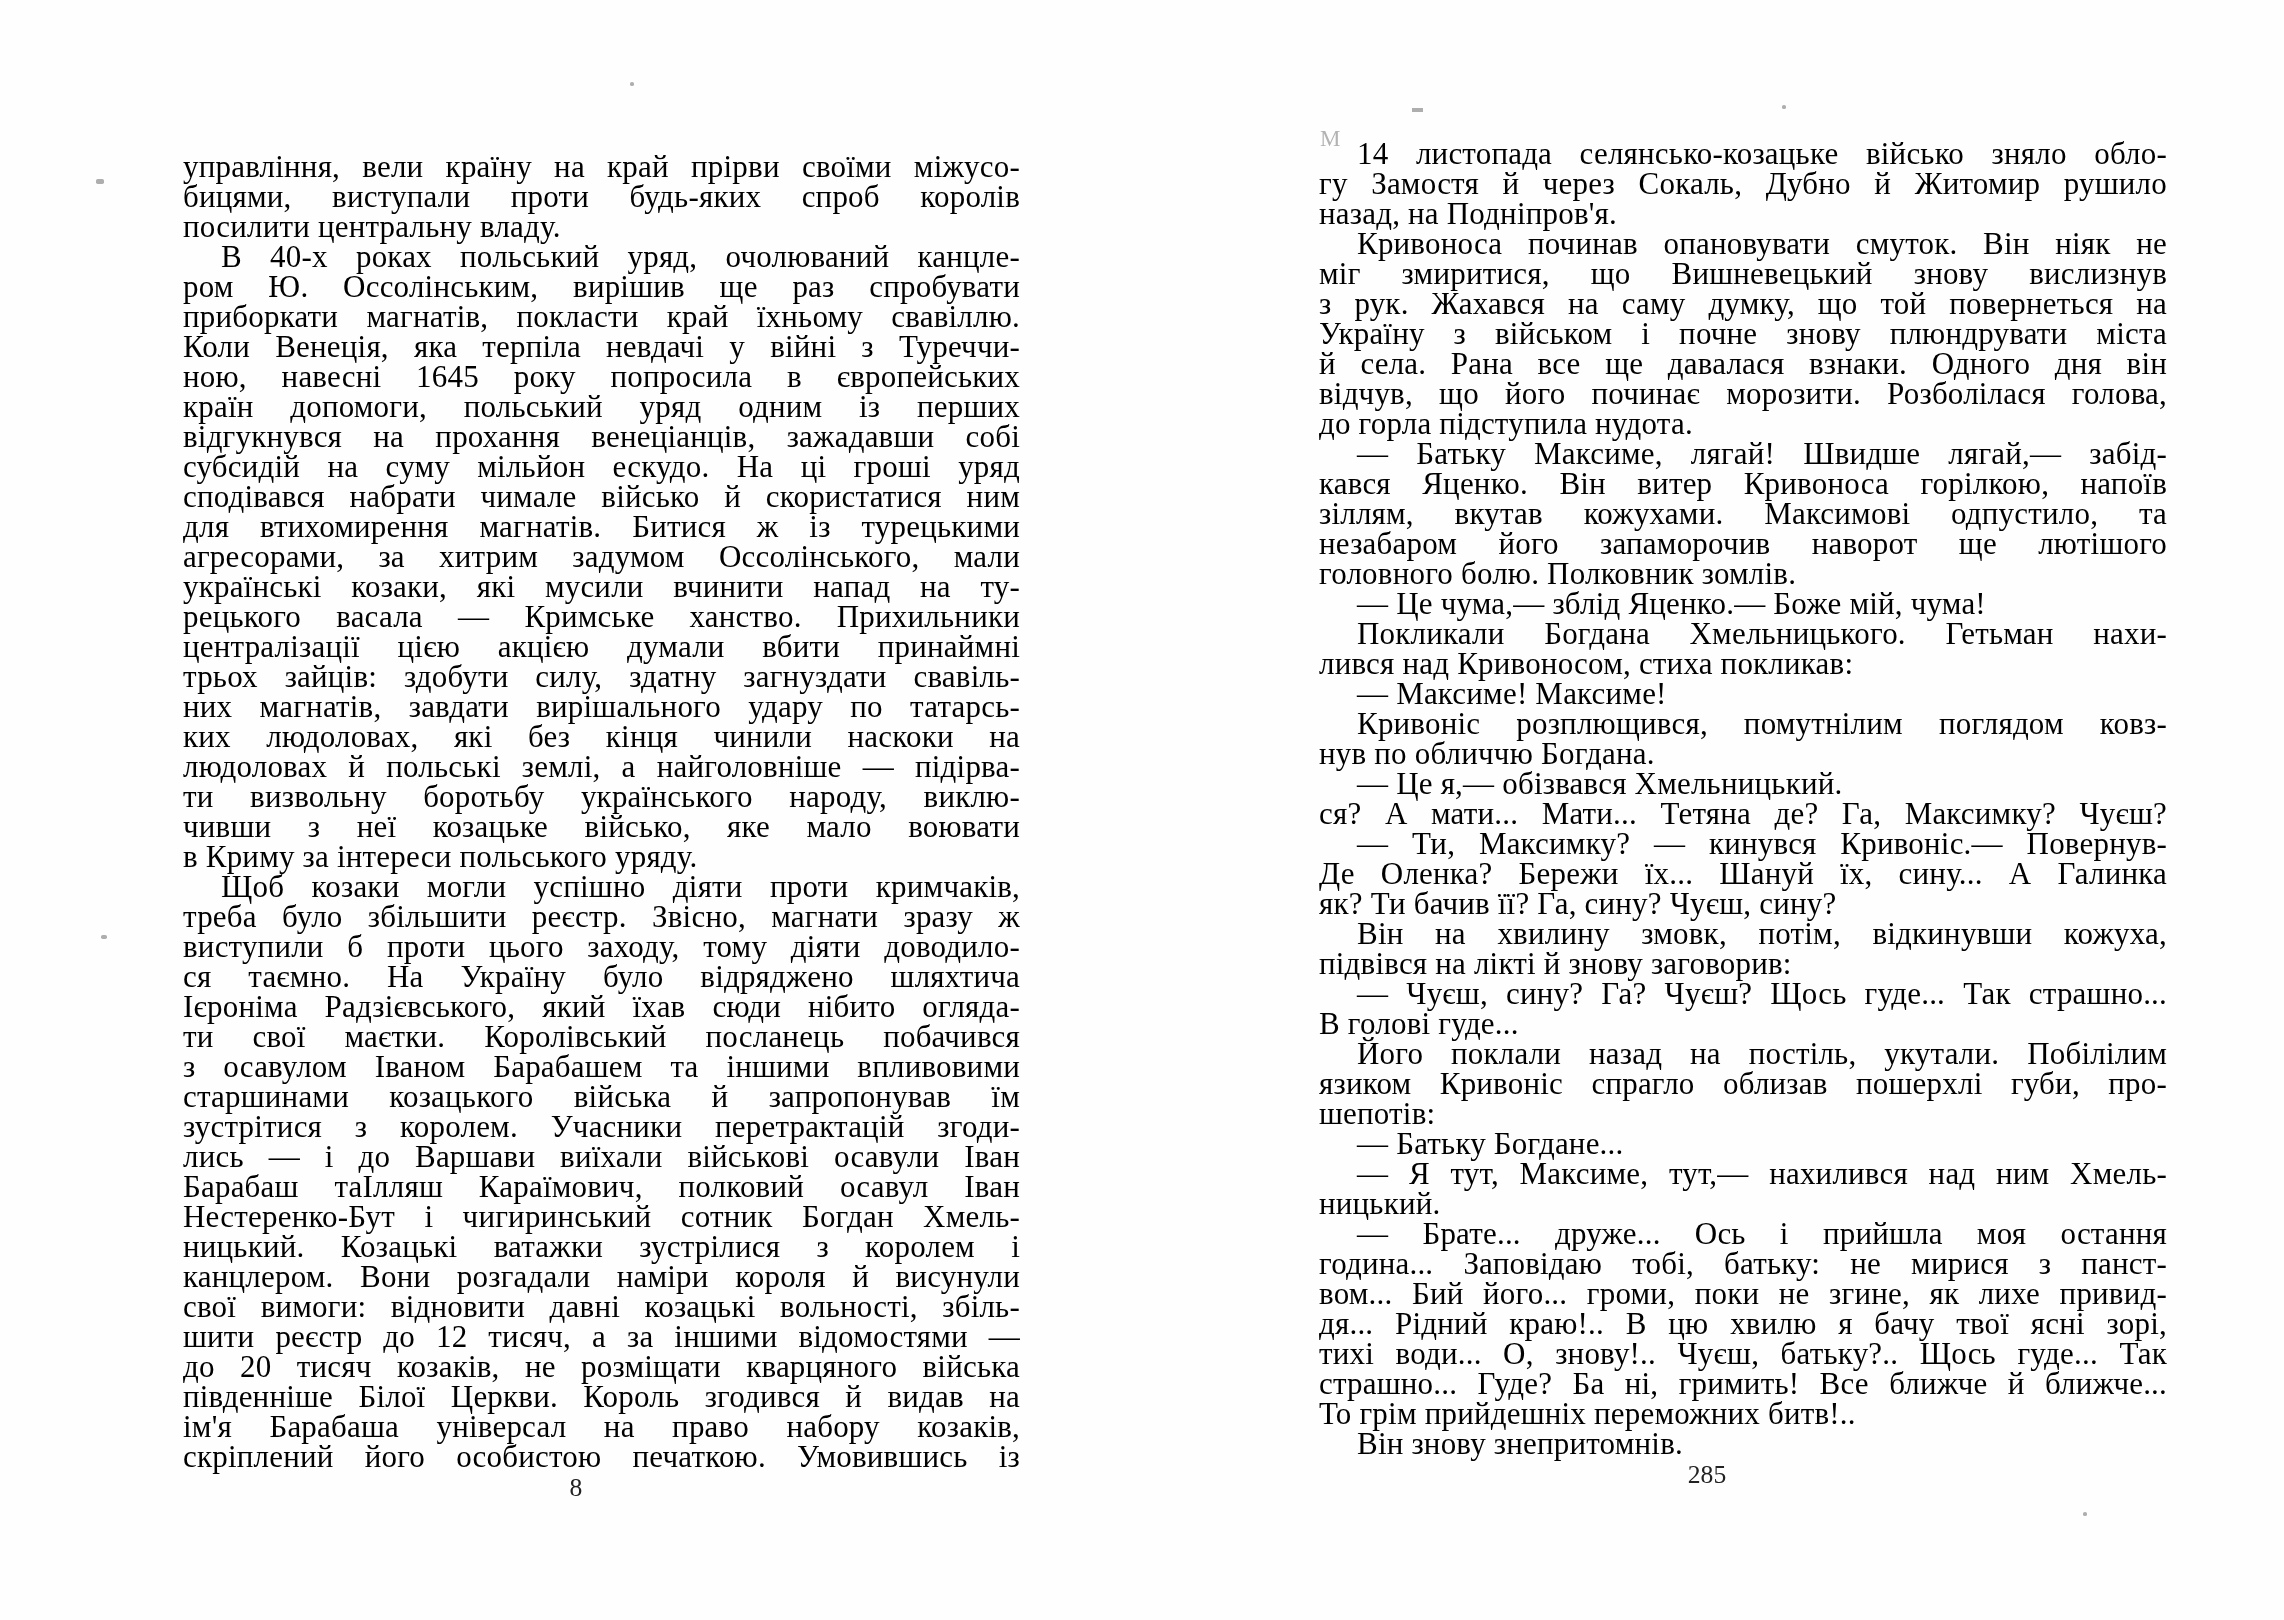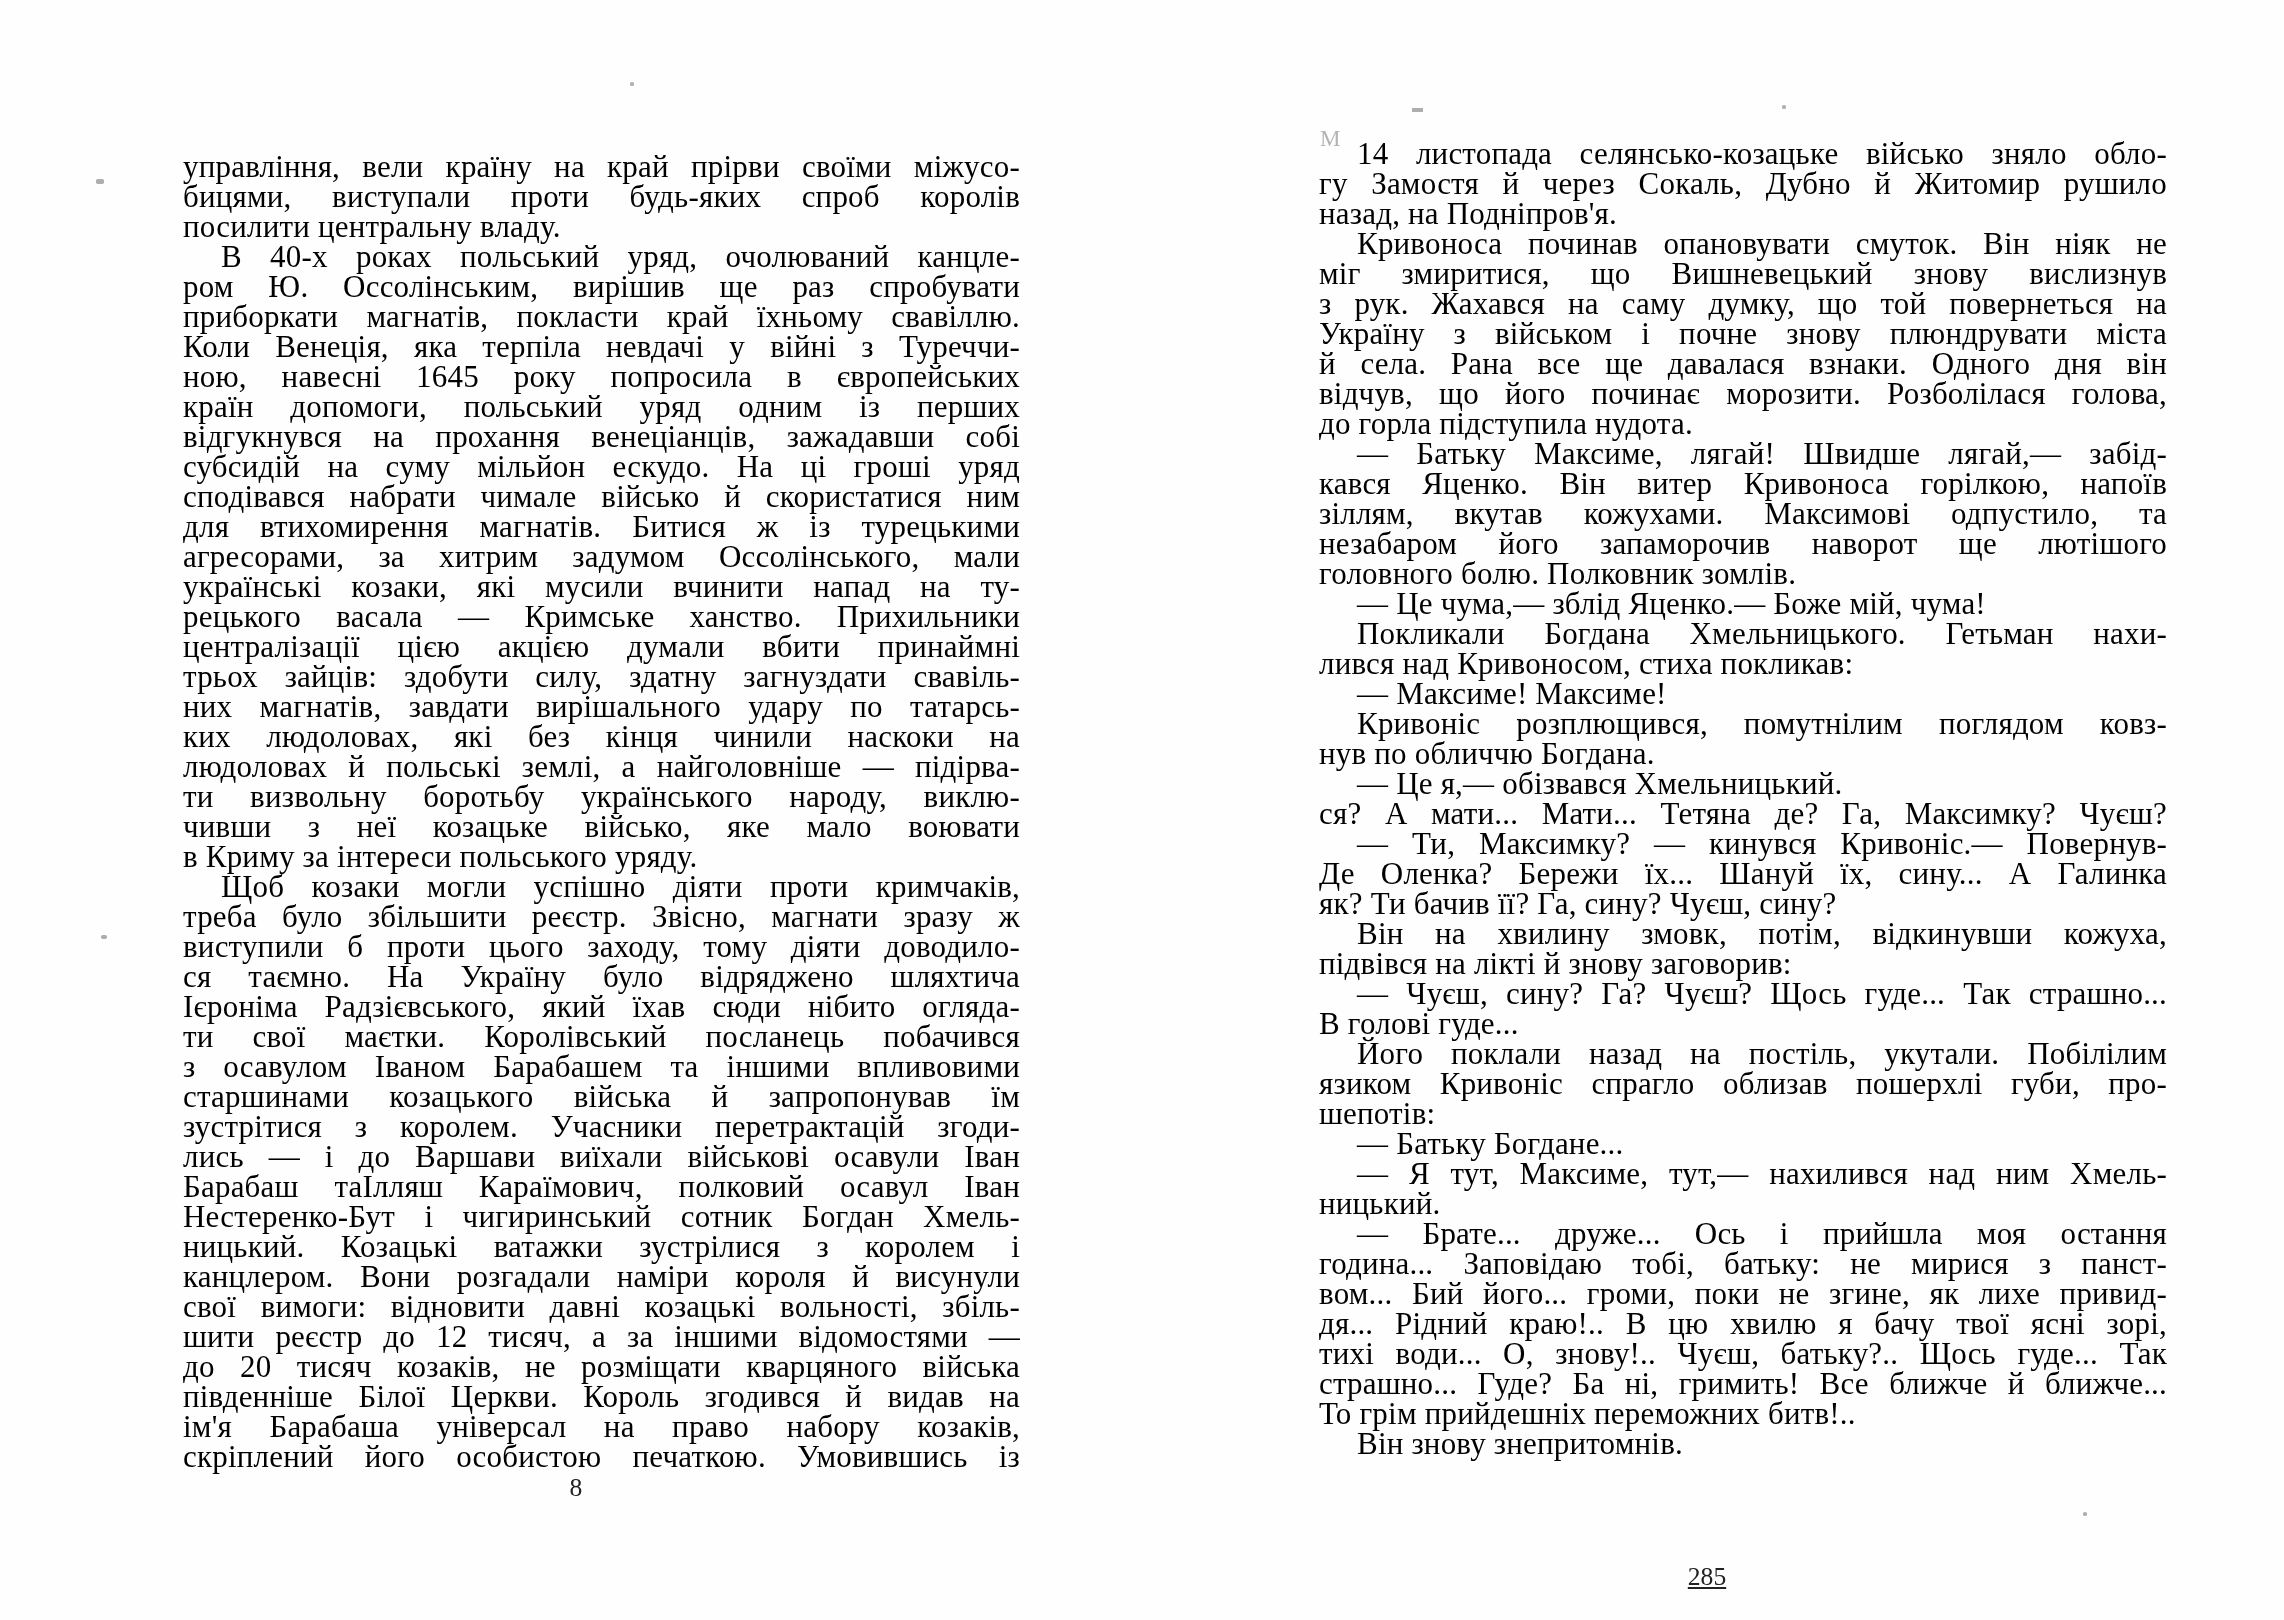--- a/index.html
+++ b/index.html
@@ -35,21 +35,21 @@
   .line.end { text-align-last: left; }
   .line.indent { text-indent: 38px; }
 
   .page-number {
     position: absolute;
     font-size: 25.6px;
     text-align: center;
     color: #222;
   }
   .page-number.left  { left: 183px;  top: 1473px; width: 786px; }
-  .page-number.right { left: 1283px; top: 1562px; width: 848px; text-decoration: underline; }
+  .page-number.right { left: 1283px; top: 1460px; width: 848px; }
 
   .margin-artifact {
     position: absolute;
     left: 1320px;
     top: 126px;
     font-size: 23px;
     color: #9a9a9a;
     opacity: 0.75;
     font-family: "Liberation Serif", serif;
   }

